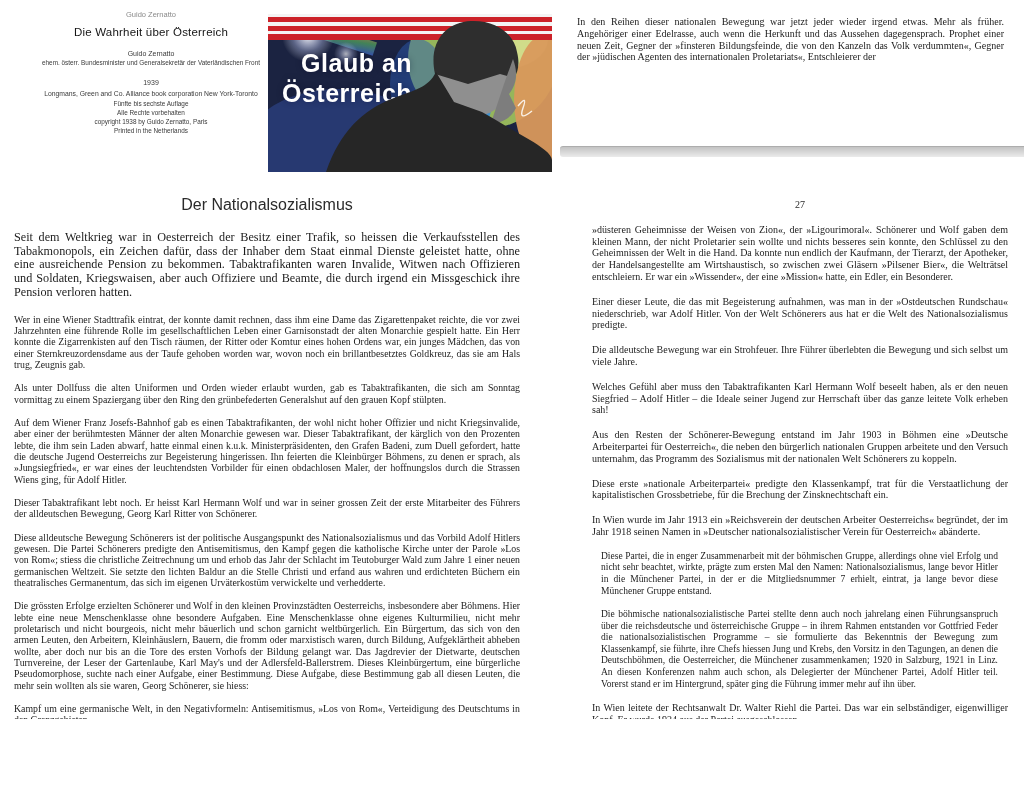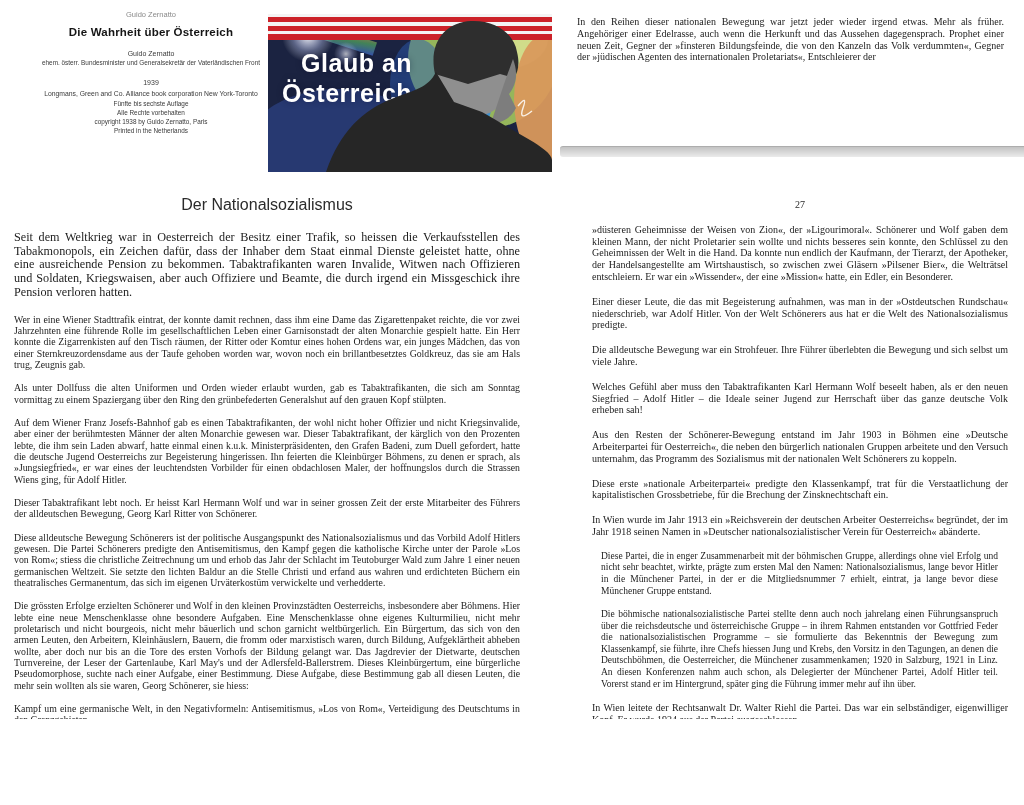--- a/index.html
+++ b/index.html
@@ -3,21 +3,21 @@
 <meta charset="utf-8">
 <style>
   html,body{margin:0;padding:0;background:#fff;}
   #canvas{position:relative;width:1024px;height:719px;background:#ffffff;overflow:hidden;
           font-family:"Liberation Serif",serif;color:#1c1c1c;}
 
   
   .title-block{position:absolute;left:18px;top:10px;width:266px;text-align:center;
                font-family:"Liberation Sans",sans-serif;color:#3a3a3a;}
   .tb-series{font-size:7.5px;color:#8a8a8a;margin-bottom:7px;}
-  .tb-title{font-size:11.5px;font-weight:bold;color:#151515;margin-bottom:12px;letter-spacing:.2px;}
+  .tb-title{font-size:11.5px;font-weight:normal;color:#151515;margin-bottom:12px;letter-spacing:.2px;}
   .tb-author{font-size:7px;margin-bottom:2px;}
   .tb-sub{font-size:6.4px;margin-bottom:13px;}
   .tb-year{font-size:7px;margin-bottom:4px;}
   .tb-pub{font-size:6.8px;margin-bottom:3px;}
   .tb-line{font-size:6.4px;margin-bottom:2px;}
 
   
   .dedication{position:absolute;left:2px;top:137px;font-family:"Liberation Sans",sans-serif;
               font-size:8px;line-height:10.5px;color:#4a4a4a;white-space:nowrap;}
 
@@ -135,21 +135,21 @@
     <p>In den Reihen dieser nationalen Bewegung war jetzt jeder wieder irgend etwas. Mehr als früher. Angehöriger einer Edelrasse, auch wenn die Herkunft und das Aussehen dagegensprach. Prophet einer neuen Zeit, Gegner der »finsteren Bildungsfeinde, die von den Kanzeln das Volk verdummten«, Gegner der »jüdischen Agenten des internationalen Proletariats«, Entschleierer der</p>
   </div>
 
   <div class="divider"></div>
 
   <div class="right-page">
     <p class="page-number">27</p>
     <p>»düsteren Geheimnisse der Weisen von Zion«, der »Ligourimoral«. Schönerer und Wolf gaben dem kleinen Mann, der nicht Proletarier sein wollte und nichts besseres sein konnte, den Schlüssel zu den Geheimnissen der Welt in die Hand. Da konnte nun endlich der Kaufmann, der Tierarzt, der Apotheker, der Handelsangestellte am Wirtshaustisch, so zwischen zwei Gläsern »Pilsener Bier«, die Welträtsel entschleiern. Er war ein »Wissender«, der eine »Mission« hatte, ein Edler, ein Besonderer.</p>
     <p>Einer dieser Leute, die das mit Begeisterung aufnahmen, was man in der »Ostdeutschen Rundschau« niederschrieb, war Adolf Hitler. Von der Welt Schönerers aus hat er die Welt des Nationalsozialismus predigte.</p>
     <p>Die alldeutsche Bewegung war ein Strohfeuer. Ihre Führer überlebten die Bewegung und sich selbst um viele Jahre.</p>
-    <p>Welches Gefühl aber muss den Tabaktrafikanten Karl Hermann Wolf beseelt haben, als er den neuen Siegfried – Adolf Hitler – die Ideale seiner Jugend zur Herrschaft über das ganze deutsche Volk erheben sah!</p>
+    <p>Welches Gefühl aber muss den Tabaktrafikanten Karl Hermann Wolf beseelt haben, als er den neuen Siegfried – Adolf Hitler – die Ideale seiner Jugend zur Herrschaft über das ganze leitete Volk erheben sah!</p>
     <p>Aus den Resten der Schönerer-Bewegung entstand im Jahr 1903 in Böhmen eine »Deutsche Arbeiterpartei für Oesterreich«, die neben den bürgerlich nationalen Gruppen arbeitete und den Versuch unternahm, das Programm des Sozialismus mit der nationalen Welt Schönerers zu koppeln.</p>
     <p>Diese erste »nationale Arbeiterpartei« predigte den Klassenkampf, trat für die Verstaatlichung der kapitalistischen Grossbetriebe, für die Brechung der Zinsknechtschaft ein.</p>
     <p>In Wien wurde im Jahr 1913 ein »Reichsverein der deutschen Arbeiter Oesterreichs« begründet, der im Jahr 1918 seinen Namen in »Deutscher nationalsozialistischer Verein für Oesterreich« abänderte.</p>
     <p class="quote">Diese Partei, die in enger Zusammenarbeit mit der böhmischen Gruppe, allerdings ohne viel Erfolg und nicht sehr beachtet, wirkte, prägte zum ersten Mal den Namen: Nationalsozialismus, lange bevor Hitler in die Münchener Partei, in der er die Mitgliedsnummer 7 erhielt, eintrat, ja lange bevor diese Münchener Gruppe entstand.</p>
     <p class="quote">Die böhmische nationalsozialistische Partei stellte denn auch noch jahrelang einen Führungsanspruch über die reichsdeutsche und österreichische Gruppe – in ihrem Rahmen entstanden vor Gottfried Feder die nationalsozialistischen Programme – sie formulierte das Bekenntnis der Bewegung zum Klassenkampf, sie führte, ihre Chefs hiessen Jung und Krebs, den Vorsitz in den Tagungen, an denen die Deutschböhmen, die Oesterreicher, die Münchener zusammenkamen; 1920 in Salzburg, 1921 in Linz. An diesen Konferenzen nahm auch schon, als Delegierter der Münchener Partei, Adolf Hitler teil. Vorerst stand er im Hintergrund, später ging die Führung immer mehr auf ihn über.</p>
     <p>In Wien leitete der Rechtsanwalt Dr. Walter Riehl die Partei. Das war ein selbständiger, eigenwilliger Kopf. Er wurde 1924 aus der Partei ausgeschlossen.</p>
     <p>Am 29. August 1926 wurde die österreichische N.S.D.A.P. als Bestandteil der deutschen Partei (Gau 8) konstituiert. In der österreichischen Politik hatten die Nationalsozialisten indes nur geringe Erfolge. Im Jahr 1927 zählten sie in ganz Oesterreich in 130 Ortsgruppen etwa 7000 Mitglieder. Im</p>
   </div>
 
 </div>

